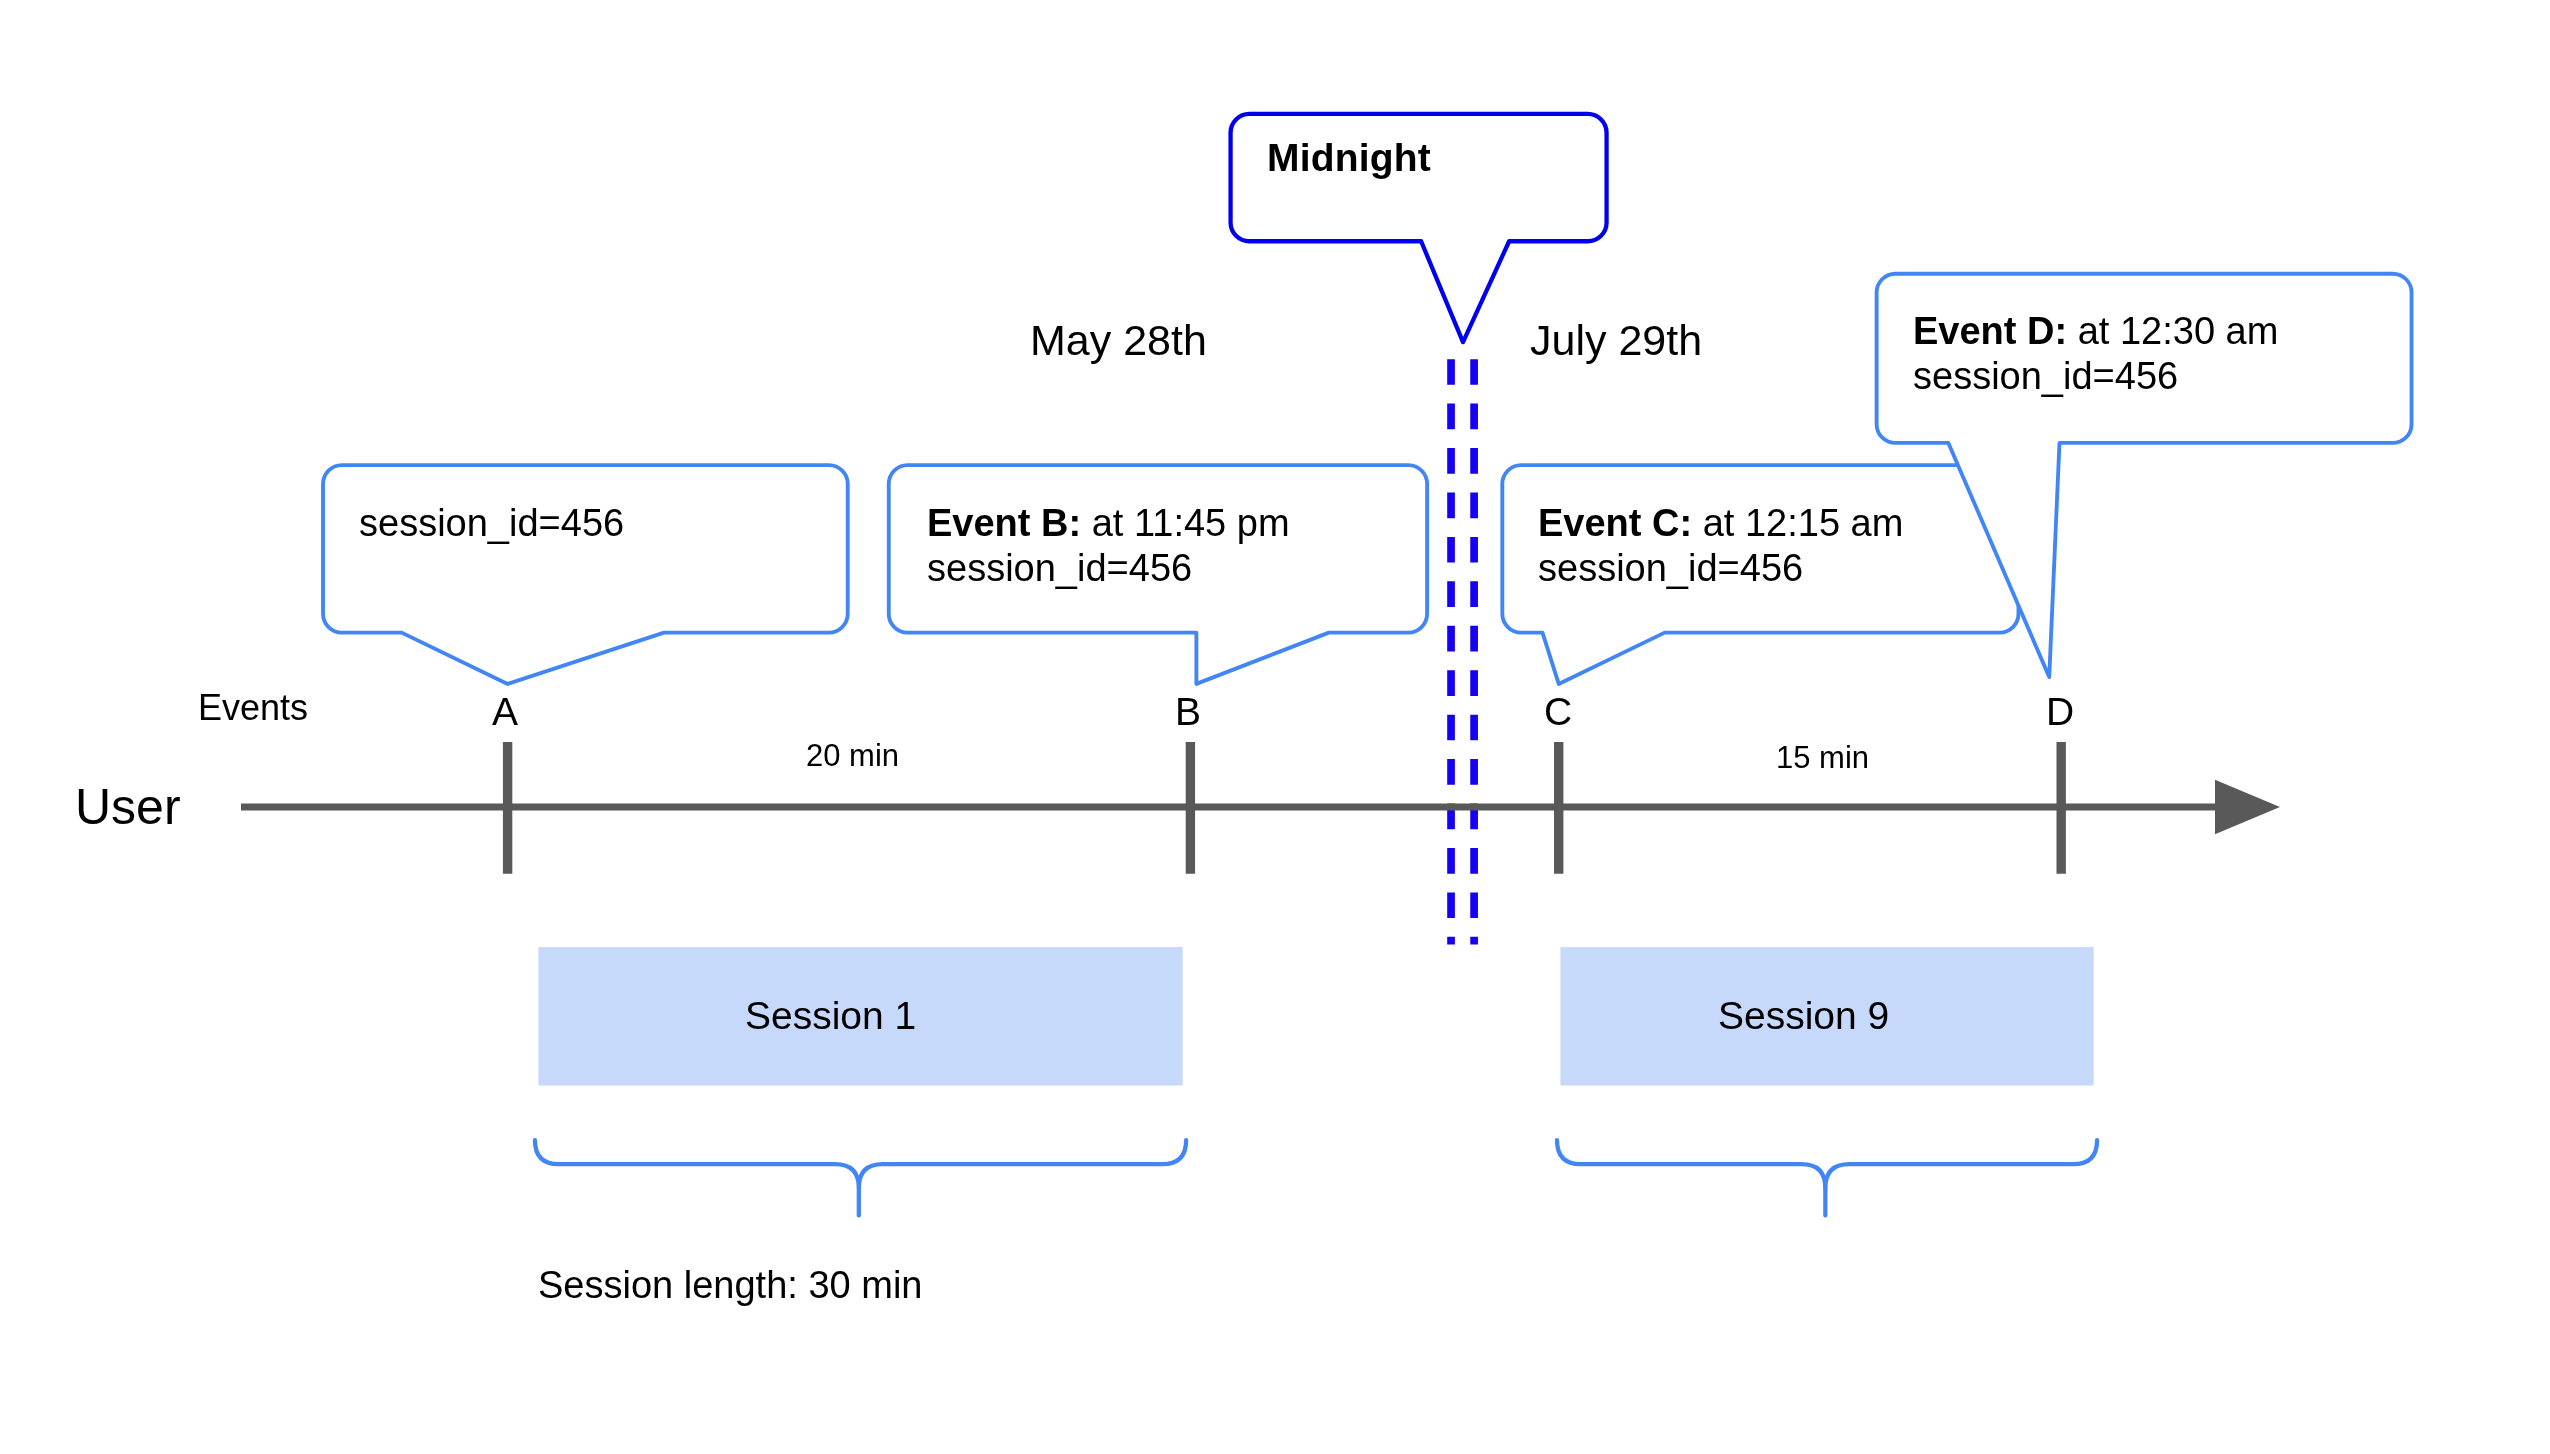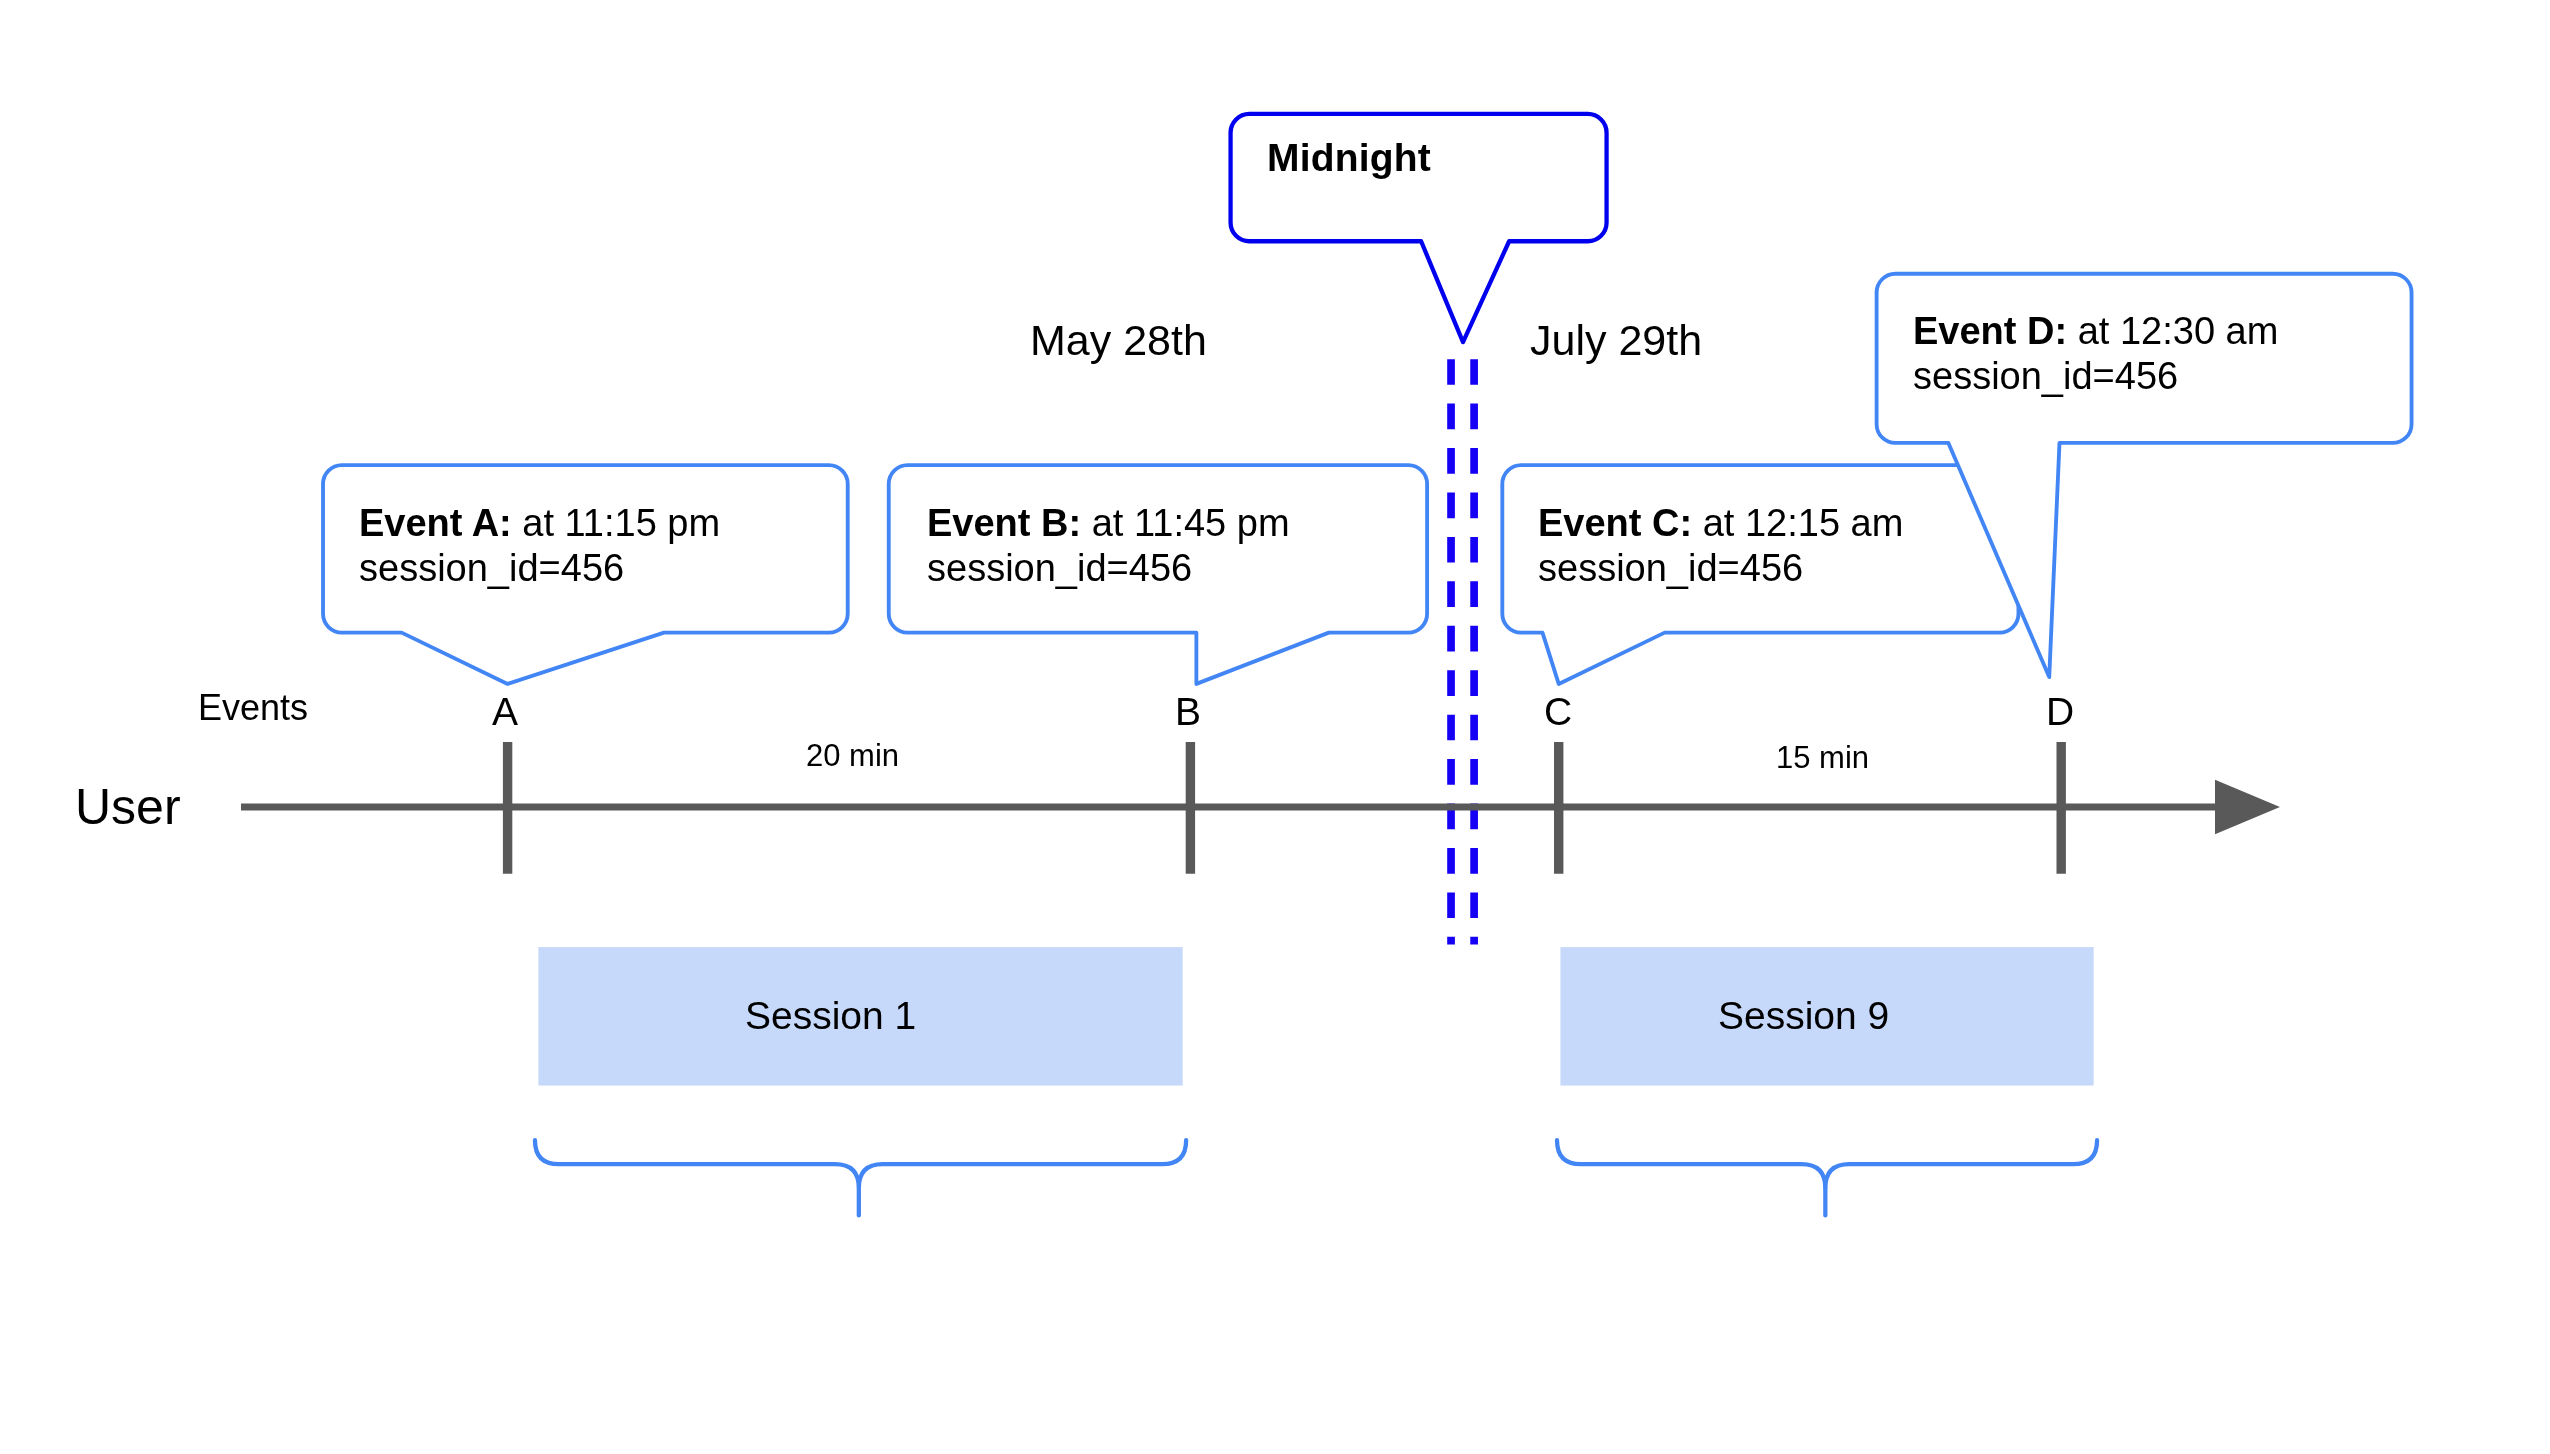--- a/index.html
+++ b/index.html
@@ -184,23 +184,20 @@
       <line x1="2136" y1="1390" x2="2136" y2="1422" stroke="#4285F4" stroke-width="5" stroke-linecap="round"></line>
     </g>
   </svg>
 
   <div class="txt midnight-label" style="left:1267px; top:135px;">Midnight</div>
 
   <div class="txt date-label" style="left:1030px; top:315px;">May 28th</div>
   <div class="txt date-label" style="left:1530px; top:315px;">July 29th</div>
 
   <div class="txt callout-text" style="left:359px; top:501px;">
-    <div>
-      <span class="lead">Event A:</span><span> at 11:15 pm</span>
-    </div>
     <div>session_id=456</div>
   </div>
 
   <div class="txt callout-text" style="left:927px; top:501px;">
     <div>
       <span class="lead">Event B:</span><span> at 11:45 pm</span>
     </div>
     <div>session_id=456</div>
   </div>
 
@@ -225,15 +222,16 @@
   <div class="txt tick-letter" style="left:1175px; top:689px;">B</div>
   <div class="txt tick-letter" style="left:1544px; top:689px;">C</div>
   <div class="txt tick-letter" style="left:2046px; top:689px;">D</div>
 
   <div class="txt duration-label" style="left:806px; top:738px;">20 min</div>
   <div class="txt duration-label" style="left:1776px; top:740px;">15 min</div>
 
   <div class="txt session-label" style="left:745px; top:993px;">Session 1</div>
   <div class="txt session-label" style="left:1718px; top:993px;">Session 9</div>
 
+  <div class="txt session-length" style="left:538px; top:1263px;">Session length: 30 min</div>
 
 </div>
 
 
 </body></html>

